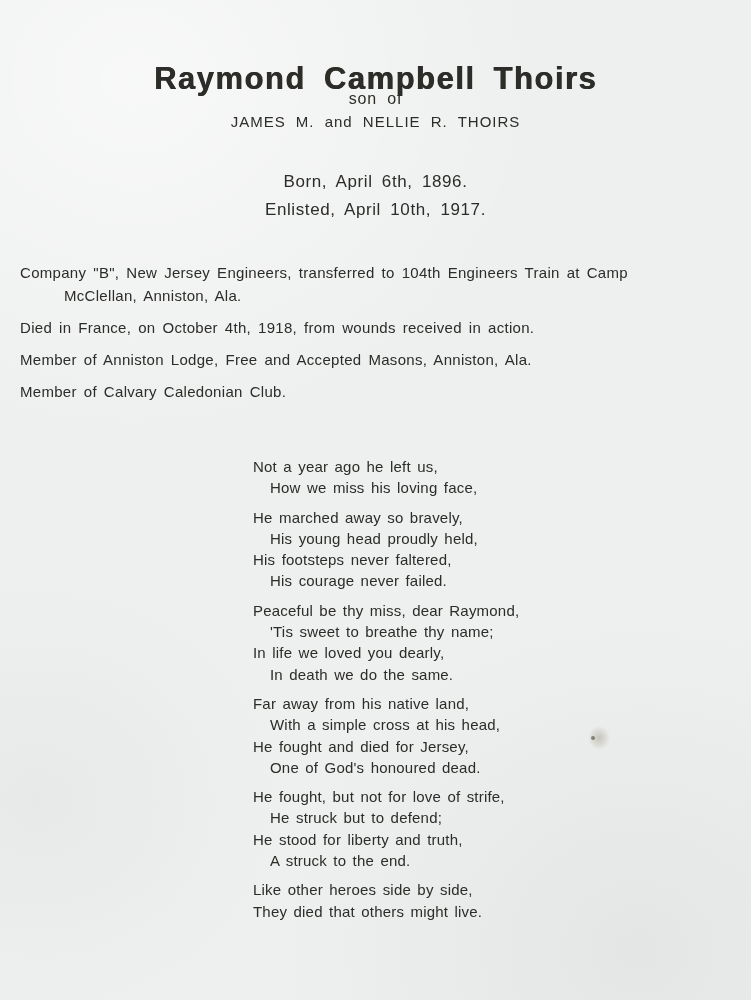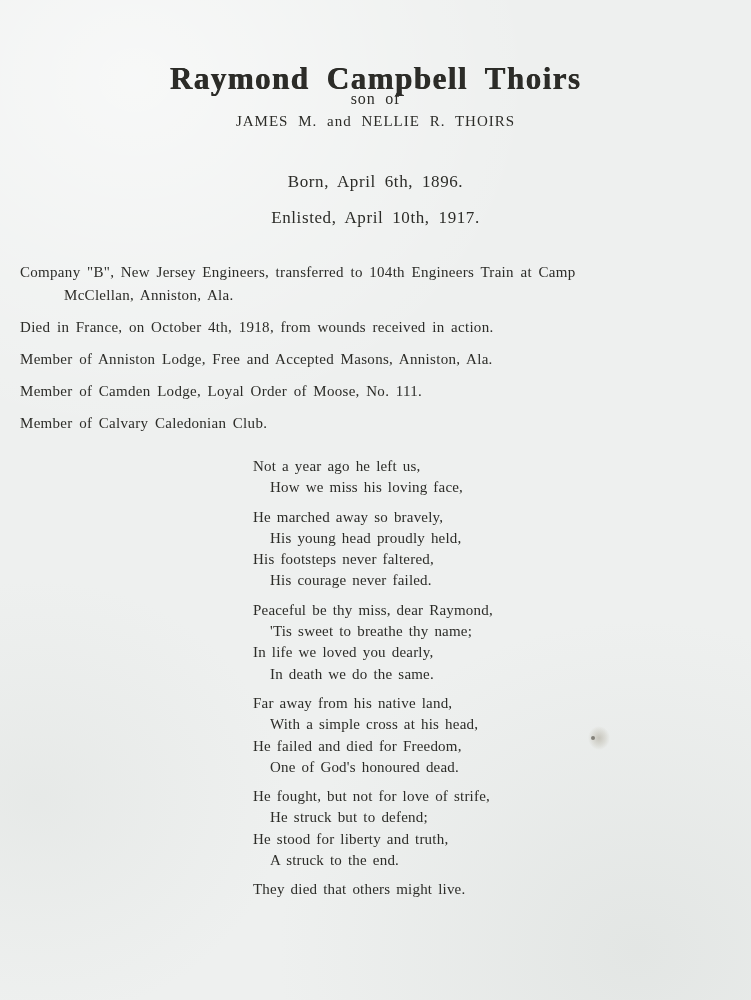--- a/index.html
+++ b/index.html
@@ -4,32 +4,32 @@
 <style>
   html,body{margin:0;padding:0;}
   body{width:751px;height:1000px;background:#e9ecea;}
   .page{
     position:relative;width:751px;height:1000px;overflow:hidden;
     background:#eef0ef;
     background-image:
       radial-gradient(ellipse 90% 60% at 18% 8%, rgba(255,255,255,.55), rgba(255,255,255,0) 60%),
       radial-gradient(ellipse 80% 55% at 85% 95%, rgba(198,204,200,.28), rgba(198,204,200,0) 60%),
       radial-gradient(ellipse 60% 40% at 5% 80%, rgba(205,210,206,.22), rgba(205,210,206,0) 55%);
-    font-family:Liberation Serif, serif;
+    font-family:Liberation Sans, sans-serif;
     color:#2c2c28;
   }
   .center{position:absolute;left:0;width:100%;text-align:center;}
   .doc-title{
     top:40px;font-size:31px;font-weight:bold;letter-spacing:1.5px;word-spacing:8px;
     text-shadow:0.6px 0 0 currentColor;
   }
   .relation{top:90px;font-size:16px;letter-spacing:.8px;word-spacing:5px;}
   .parents{top:113px;font-size:15px;letter-spacing:1px;word-spacing:5px;}
   .born{top:172px;font-size:17px;letter-spacing:.6px;word-spacing:4px;}
-  .enlisted{top:200px;font-size:17px;letter-spacing:.6px;word-spacing:4px;margin-top:8px;}
+  .enlisted{top:200px;font-size:17px;letter-spacing:.6px;word-spacing:4px;}
   .records{
     position:absolute;top:261px;left:20px;right:12px;
     font-size:15px;letter-spacing:.3px;word-spacing:2.5px;
   }
   .record{margin:0 0 9px 0;line-height:23px;}
   .record .cont{display:block;padding-left:44px;}
   .poem{
     position:absolute;top:456px;left:253px;
     font-size:15px;letter-spacing:.2px;word-spacing:2px;
   }
@@ -62,23 +62,20 @@
       <span>Company "B", New Jersey Engineers, transferred to 104th Engineers Train at Camp</span>
       <span class="cont">McClellan, Anniston, Ala.</span>
     </p>
     <p class="record">
       <span>Died in France, on October 4th, 1918, from wounds received in action.</span>
     </p>
     <p class="record">
       <span>Member of Anniston Lodge, Free and Accepted Masons, Anniston, Ala.</span>
     </p>
     <p class="record">
-      <span>Member of Camden Lodge, Loyal Order of Moose, No. 111.</span>
-    </p>
-    <p class="record">
       <span>Member of Calvary Caledonian Club.</span>
     </p>
   </div>
 
   <div class="poem">
     <div class="stanza">
       <div class="pl">Not a year ago he left us,</div>
       <div class="pl indent">How we miss his loving face,</div>
     </div>
     <div class="stanza">
@@ -89,29 +86,30 @@
     </div>
     <div class="stanza">
       <div class="pl">Peaceful be thy miss, dear Raymond,</div>
       <div class="pl indent">'Tis sweet to breathe thy name;</div>
       <div class="pl">In life we loved you dearly,</div>
       <div class="pl indent">In death we do the same.</div>
     </div>
     <div class="stanza">
       <div class="pl">Far away from his native land,</div>
       <div class="pl indent">With a simple cross at his head,</div>
-      <div class="pl">He failed and died for Freedom,</div>
+      <div class="pl">He fought and died for Jersey,</div>
       <div class="pl indent">One of God's honoured dead.</div>
     </div>
     <div class="stanza">
       <div class="pl">He fought, but not for love of strife,</div>
       <div class="pl indent">He struck but to defend;</div>
       <div class="pl">He stood for liberty and truth,</div>
       <div class="pl indent">A struck to the end.</div>
     </div>
     <div class="stanza">
+      <div class="pl">Like other heroes side by side,</div>
       <div class="pl">They died that others might live.</div>
     </div>
   </div>
 
   <div class="smudge"></div>
 
 </div>
 
 </body></html>

